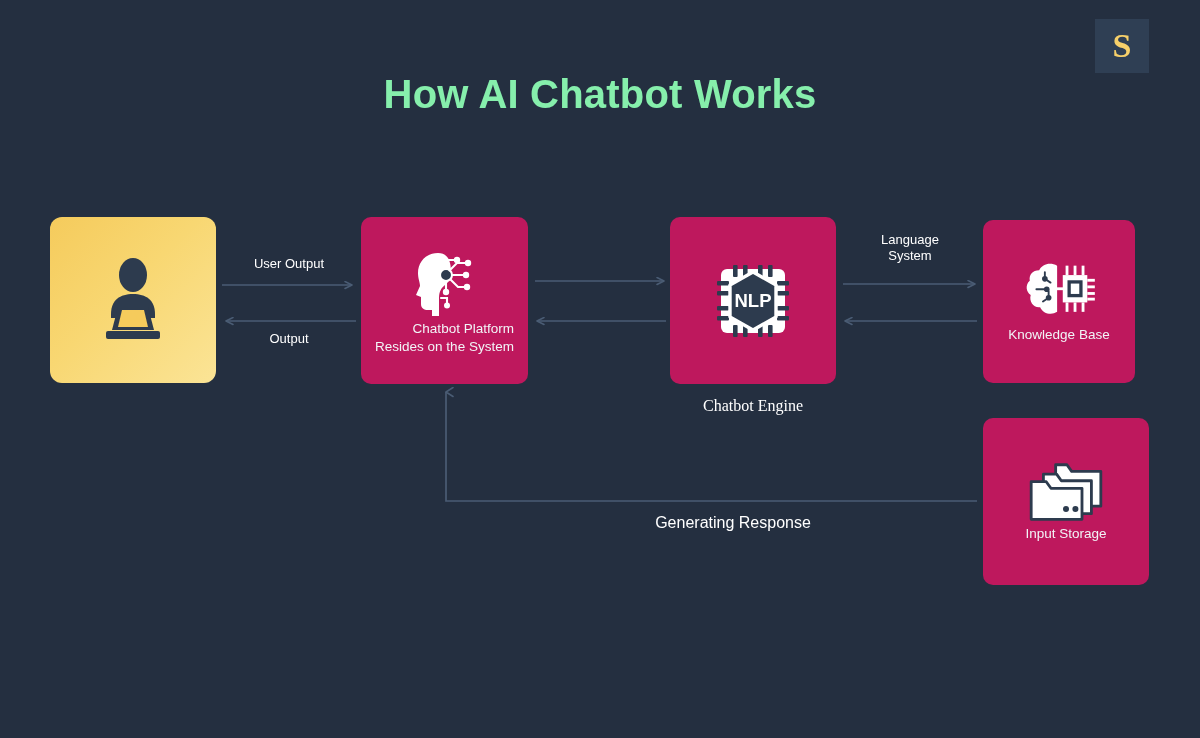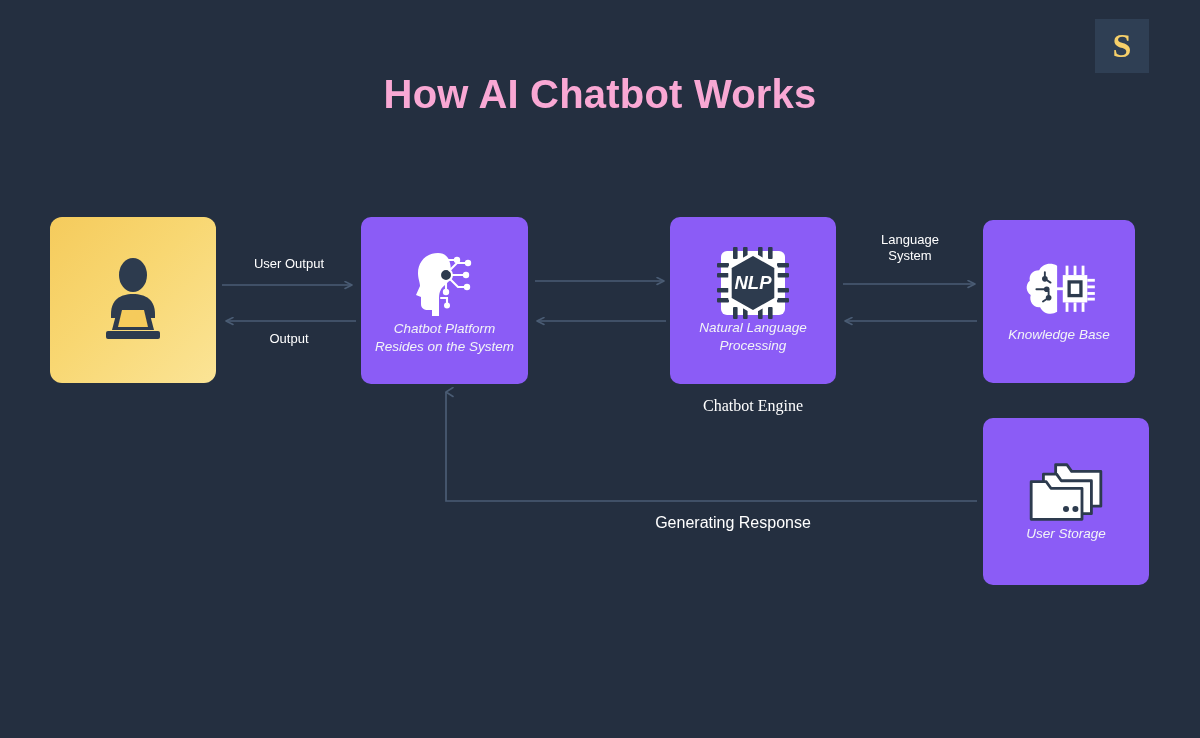--- a/index.html
+++ b/index.html
@@ -20,35 +20,35 @@
   }
   .logo-badge span {
     color: #f7d06a; font-size: 34px; font-weight: bold;
     font-family: "Liberation Serif", serif; line-height: 1;
   }
 
   
   .title {
     position: absolute; left: 0; top: 72px; width: 1200px;
     text-align: center;
-    color: #f9a8d4; font-size: 40px; font-weight: bold;
+    color: #86efac; font-size: 40px; font-weight: bold;
     letter-spacing: .2px;
   }
 
   
   .card {
     position: absolute;
     border-radius: 10px;
     display: flex; flex-direction: column;
     align-items: center; justify-content: center;
   }
-  .card.dark { background: #8b5cf6; font-style: italic; }
+  .card.dark { background: #be185d; }
   .card-label {
     color: #f2f4f7; font-size: 13.5px; line-height: 1.32;
-    text-align: center; padding: 0 8px;
+    text-align: right; padding: 0 8px;
   }
 
   .card-user {
     left: 50px; top: 217px; width: 166px; height: 166px;
     background: linear-gradient(135deg, #f5cb5c 0%, #f8d772 45%, #fbe496 100%);
     border-radius: 12px;
   }
   .card-platform { left: 361px; top: 217px; width: 167px; height: 167px; }
   .card-nlp      { left: 670px; top: 217px; width: 166px; height: 167px; }
   .card-kb       { left: 983px; top: 220px; width: 152px; height: 163px; }
@@ -182,24 +182,20 @@
           <rect x="51" y="0" width="4.6" height="12" rx="1"></rect>
           <rect x="16" y="60" width="4.6" height="12" rx="1"></rect>
           <rect x="26" y="60" width="4.6" height="12" rx="1"></rect>
           <rect x="41" y="60" width="4.6" height="12" rx="1"></rect>
           <rect x="51" y="60" width="4.6" height="12" rx="1"></rect>
         </g>
         <path d="M36,7 L59,20 L59,52 L36,65 L13,52 L13,20 Z" fill="#2d3b4e" stroke="#ffffff" stroke-width="3.4" stroke-linejoin="round"></path>
         <text x="36" y="42" text-anchor="middle" fill="#ffffff" font-family="Liberation Sans, sans-serif" font-size="18.5" font-weight="bold">NLP</text>
       </svg>
     </div>
-    <div class="card-label">
-      <div>Natural Language</div>
-      <div>Processing</div>
-    </div>
   </div>
 
   <div class="card card-kb dark">
     <div class="icon-wrap">
       <svg width="72" height="66" viewBox="0 0 76 70" xmlns="http://www.w3.org/2000/svg">
 
         <path d="M36,6 C29,2 20,4 17,11 C10,11 6,16 7,22 C2,26 3,34 8,37
                  C6,44 11,51 18,50 C21,57 30,59 36,55 Z" fill="#ffffff"></path>
         <g stroke="#2d3b4e" stroke-width="2" fill="none" stroke-linecap="round">
           <path d="M23,13 L23,20 L29,24"></path>
@@ -241,21 +237,21 @@
 
         <path d="M17,14 L31,14 L36,21 L68,21 L68,56 L17,56 Z" fill="#ffffff" stroke="#2d3b4e" stroke-width="3" stroke-linejoin="round"></path>
 
         <path d="M4,22 L20,22 L25,29 L58,29 L58,62 L4,62 Z" fill="#ffffff" stroke="#2d3b4e" stroke-width="3" stroke-linejoin="round"></path>
         <g fill="#2d3b4e">
           <circle cx="41" cy="51" r="3.2"></circle>
           <circle cx="51" cy="51" r="3.2"></circle>
         </g>
       </svg>
     </div>
-    <div class="card-label">User Storage</div>
+    <div class="card-label">Input Storage</div>
   </div>
 
   <div class="flabel label-user-input">User Output</div>
   <div class="flabel label-output">Output</div>
 
   <div class="flabel label-lang-parsing">
     <div>Language</div>
     <div>System</div>
   </div>
 

